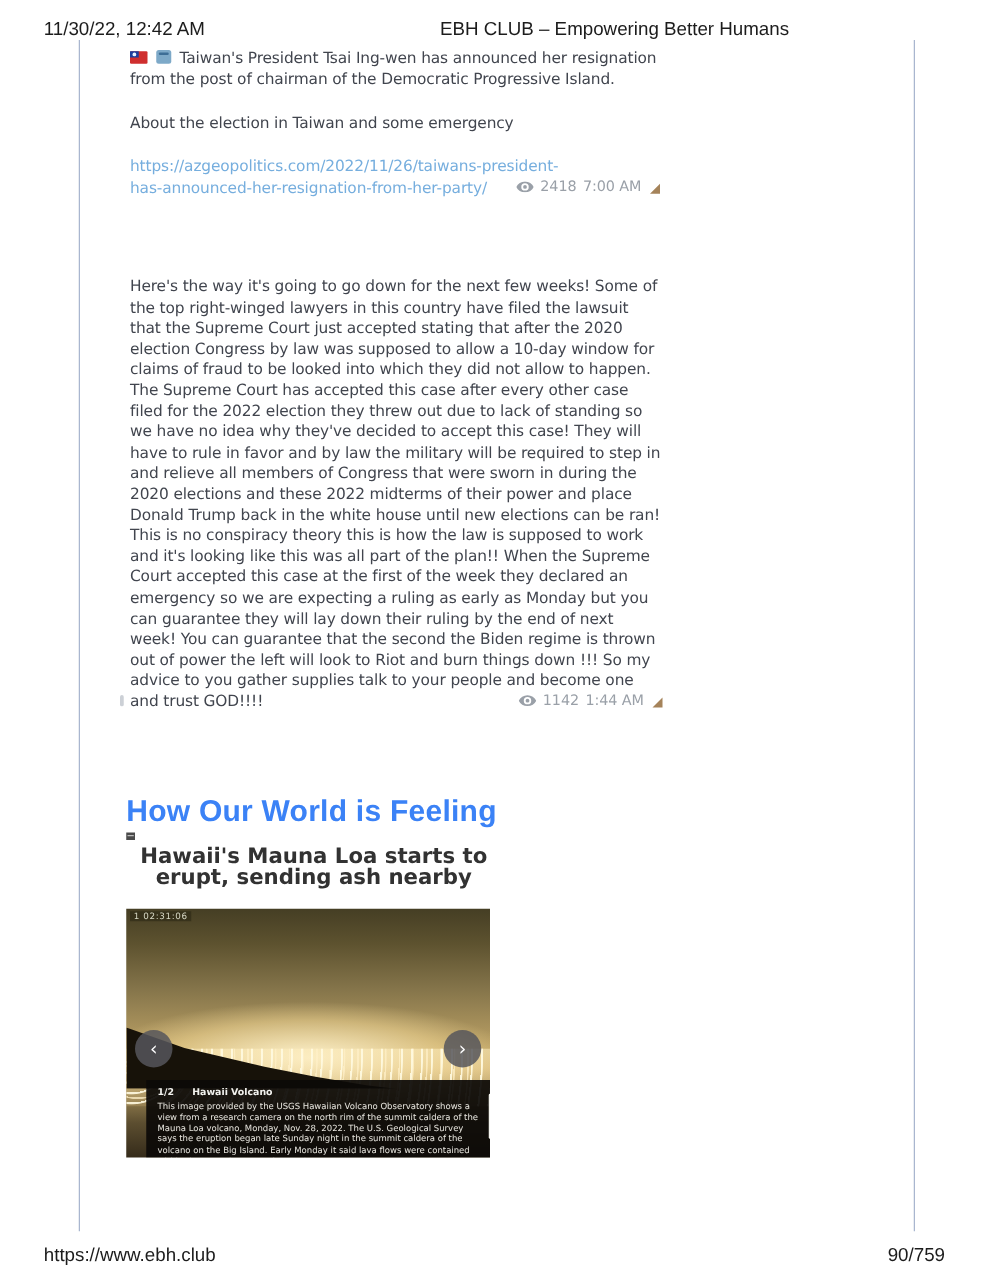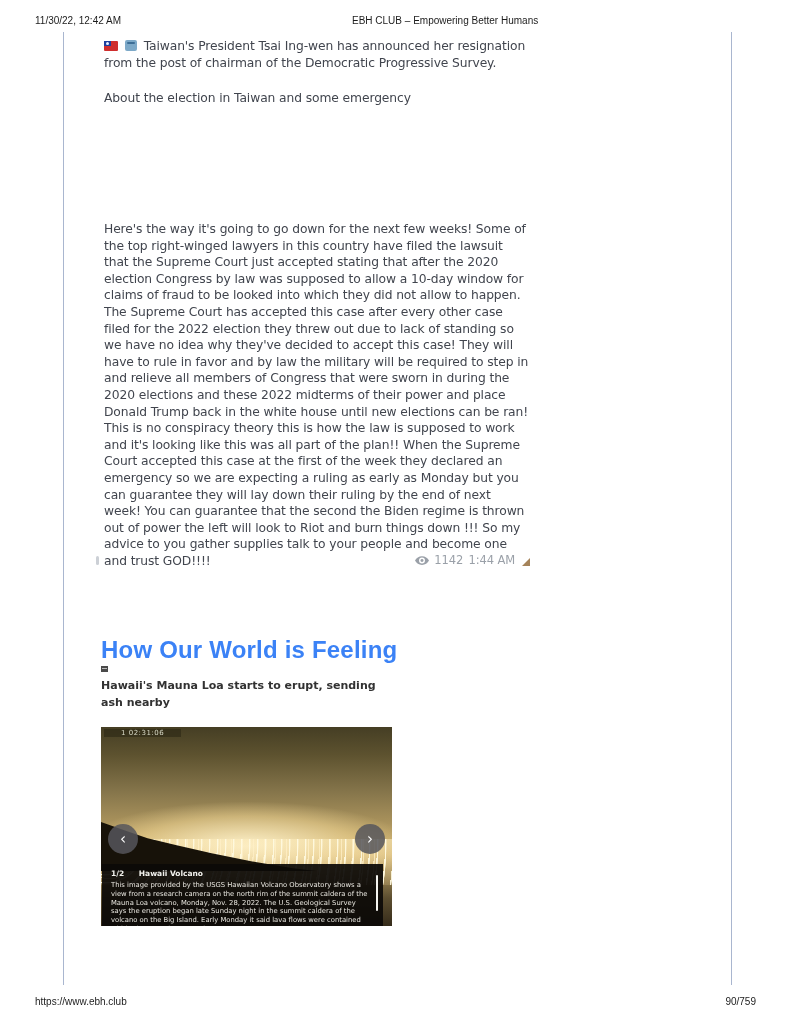--- a/index.html
+++ b/index.html
@@ -4,21 +4,21 @@
 <style>
   * { margin:0; padding:0; box-sizing:border-box; }
   html,body { background:#ffffff; }
   .page {
     position:relative; width:791px; height:1023px; background:#fff;
     font-family:"DejaVu Sans", sans-serif; overflow:hidden;
   }
   
   .hdr-date, .hdr-title, .ftr-url, .ftr-page {
     position:absolute; font-family:"Liberation Sans", sans-serif;
-    font-size:10px; color:#1c1c1c; white-space:nowrap;
+    font-size:15px; color:#1c1c1c; white-space:nowrap;
   }
   .hdr-date { left:35px; top:15px; }
   .hdr-title { left:352px; top:15px; }
   .ftr-url { left:35px; top:996px; }
   .ftr-page { right:35px; top:996px; }
   
   .frame {
     position:absolute; left:63px; top:32px; width:669px; height:953px;
     border-left:1px solid #a9b6cf; border-right:1px solid #a9b6cf;
   }
@@ -43,52 +43,52 @@
   .bubble-tail { position:absolute; left:-8px; bottom:4px; width:3px; height:9px; background:#ccd0d6; border-radius:2px; }
   
   .section-heading {
     position:absolute; left:101px; top:636px;
     font-family:"Liberation Sans", sans-serif; font-size:24px; color:#3b82f6; letter-spacing:0.2px;text-align:right;
   }
   .tiny-glyph { position:absolute; left:101px; top:666px; width:7px; height:6px; background:#4a4a4a; }
   .tiny-glyph::after { content:""; position:absolute; left:1px; top:2px; width:5px; height:1px; background:#bbb; }
   .article-title {
     position:absolute; left:101px; top:677px; width:300px;
-    font-size:11px; font-weight:bold; color:#323232; line-height:17px;
+    font-size:17px; font-weight:bold; color:#323232; line-height:17px;text-align:center;
   }
   
   .photo {
     position:absolute; left:101px; top:727px; width:291px; height:199px; overflow:hidden; background:
       radial-gradient(ellipse 220px 60px at 50% 60%, rgba(255,244,208,0.95), rgba(255,228,160,0.45) 50%, rgba(255,228,160,0) 75%),
       linear-gradient(180deg, #453e24 0%, #5d522f 14%, #84744a 32%, #a9925c 48%, #c2a768 58%, #caa964 64%, #9c8654 74%, #5c4e30 86%, #352b1a 100%);
   }
   .lava-field {
     position:absolute; left:0; top:112px; width:291px; height:46px;
     background:
       repeating-radial-gradient(circle at 4px 3px, rgba(255,250,225,0.9) 0 1.1px, rgba(255,250,225,0) 1.8px 8px),
       repeating-radial-gradient(circle at 9px 6px, rgba(255,240,200,0.75) 0 1px, rgba(255,240,200,0) 1.5px 11px),
       linear-gradient(180deg, rgba(255,238,190,0.55), rgba(210,180,120,0.25));
   }
   .ridge {
     position:absolute; left:0; bottom:55px; width:291px; height:68px; background:#171209;
     clip-path:polygon(0 28%, 8% 40%, 16% 52%, 26% 62%, 38% 74%, 52% 86%, 66% 96%, 74% 100%, 0 100%);
   }
   .cam-ts {
     position:absolute; left:3px; top:2px; font-size:7px; color:#d8d9c6;
-    background:rgba(40,36,18,0.55); padding:0 17px; letter-spacing:0.5px;
+    background:rgba(40,36,18,0.55); padding:0 3px; letter-spacing:0.5px;
   }
   .nav-btn {
     position:absolute; top:97px; width:30px; height:30px; border-radius:50%;
     background:rgba(86,86,92,0.85); color:#ffffff; border:none; cursor:pointer;
     font-size:15px; line-height:30px; text-align:center; font-family:"DejaVu Sans", sans-serif; padding:0;
   }
   .nav-prev { left:7px; }
   .nav-next { right:7px; }
   .caption {
-    position:absolute; left:1px; bottom:0; width:281px; height:62px;
+    position:absolute; left:16px; bottom:0; width:281px; height:62px;
     background:rgba(12,10,7,0.93); color:#f2f2ee; padding:5px 14px 0 9px;
   }
   .cap-row1 { font-size:7.5px; font-weight:bold; margin-bottom:3px; }
   .cap-counter { margin-right:12px; }
   .cap-body { font-size:6.8px; line-height:8.8px; color:#e8e6df; }
   .cap-scrollbar { position:absolute; right:5px; top:11px; width:2px; height:36px; background:#f5f5f0; border-radius:1px; }
 </style>
 </head>
 <body>
 
@@ -96,23 +96,37 @@
 
   <div class="hdr-date">11/30/22, 12:42 AM</div>
   <div class="hdr-title">EBH CLUB – Empowering Better Humans</div>
 
   <div class="frame"></div>
 
   <div class="msg msg1">
     <p>
       <span class="emoji flag"></span>
       <span class="emoji ballot"></span>
-      <span>Taiwan's President Tsai Ing-wen has announced her resignation from the post of chairman of the Democratic Progressive Survey.</span>
+      <span>Taiwan's President Tsai Ing-wen has announced her resignation from the post of chairman of the Democratic Progressive Island.</span>
     </p>
     <p>About the election in Taiwan and some emergency</p>
+    <div class="linkblock">
+      <a class="msg-link" href="#">https://azgeopolitics.com/2022/11/26/taiwans-president-has-announced-her-resignation-from-her-party/</a>
+      <span class="meta">
+        <span class="eye">
+          <svg width="14" height="9" viewBox="0 0 16 10">
+              <path d="M8 0C4.4 0 1.5 2 0 5c1.5 3 4.4 5 8 5s6.5-2 8-5c-1.5-3-4.4-5-8-5zm0 8.4A3.4 3.4 0 1 1 8 1.6a3.4 3.4 0 0 1 0 6.8z" fill="#9aa0a8"></path>
+              <circle cx="8" cy="5" r="1.7" fill="#9aa0a8"></circle>
+            </svg>
+        </span>
+        <span class="views">2418</span>
+        <span>7:00 AM</span>
+        <span class="tail-tri"></span>
+      </span>
+    </div>
   </div>
 
   <div class="msg msg2">
     <span class="bubble-tail"></span>
     <p>Here's the way it's going to go down for the next few weeks! Some of the top right-winged lawyers in this country have filed the lawsuit that the Supreme Court just accepted stating that after the 2020 election Congress by law was supposed to allow a 10-day window for claims of fraud to be looked into which they did not allow to happen. The Supreme Court has accepted this case after every other case filed for the 2022 election they threw out due to lack of standing so we have no idea why they've decided to accept this case! They will have to rule in favor and by law the military will be required to step in and relieve all members of Congress that were sworn in during the 2020 elections and these 2022 midterms of their power and place Donald Trump back in the white house until new elections can be ran! This is no conspiracy theory this is how the law is supposed to work and it's looking like this was all part of the plan!! When the Supreme Court accepted this case at the first of the week they declared an emergency so we are expecting a ruling as early as Monday but you can guarantee they will lay down their ruling by the end of next week! You can guarantee that the second the Biden regime is thrown out of power the left will look to Riot and burn things down !!! So my advice to you gather supplies talk to your people and become one and trust GOD!!!!</p>
     <span class="meta">
       <span class="eye">
         <svg width="14" height="9" viewBox="0 0 16 10">
             <path d="M8 0C4.4 0 1.5 2 0 5c1.5 3 4.4 5 8 5s6.5-2 8-5c-1.5-3-4.4-5-8-5zm0 8.4A3.4 3.4 0 1 1 8 1.6a3.4 3.4 0 0 1 0 6.8z" fill="#9aa0a8"></path>
             <circle cx="8" cy="5" r="1.7" fill="#9aa0a8"></circle>

